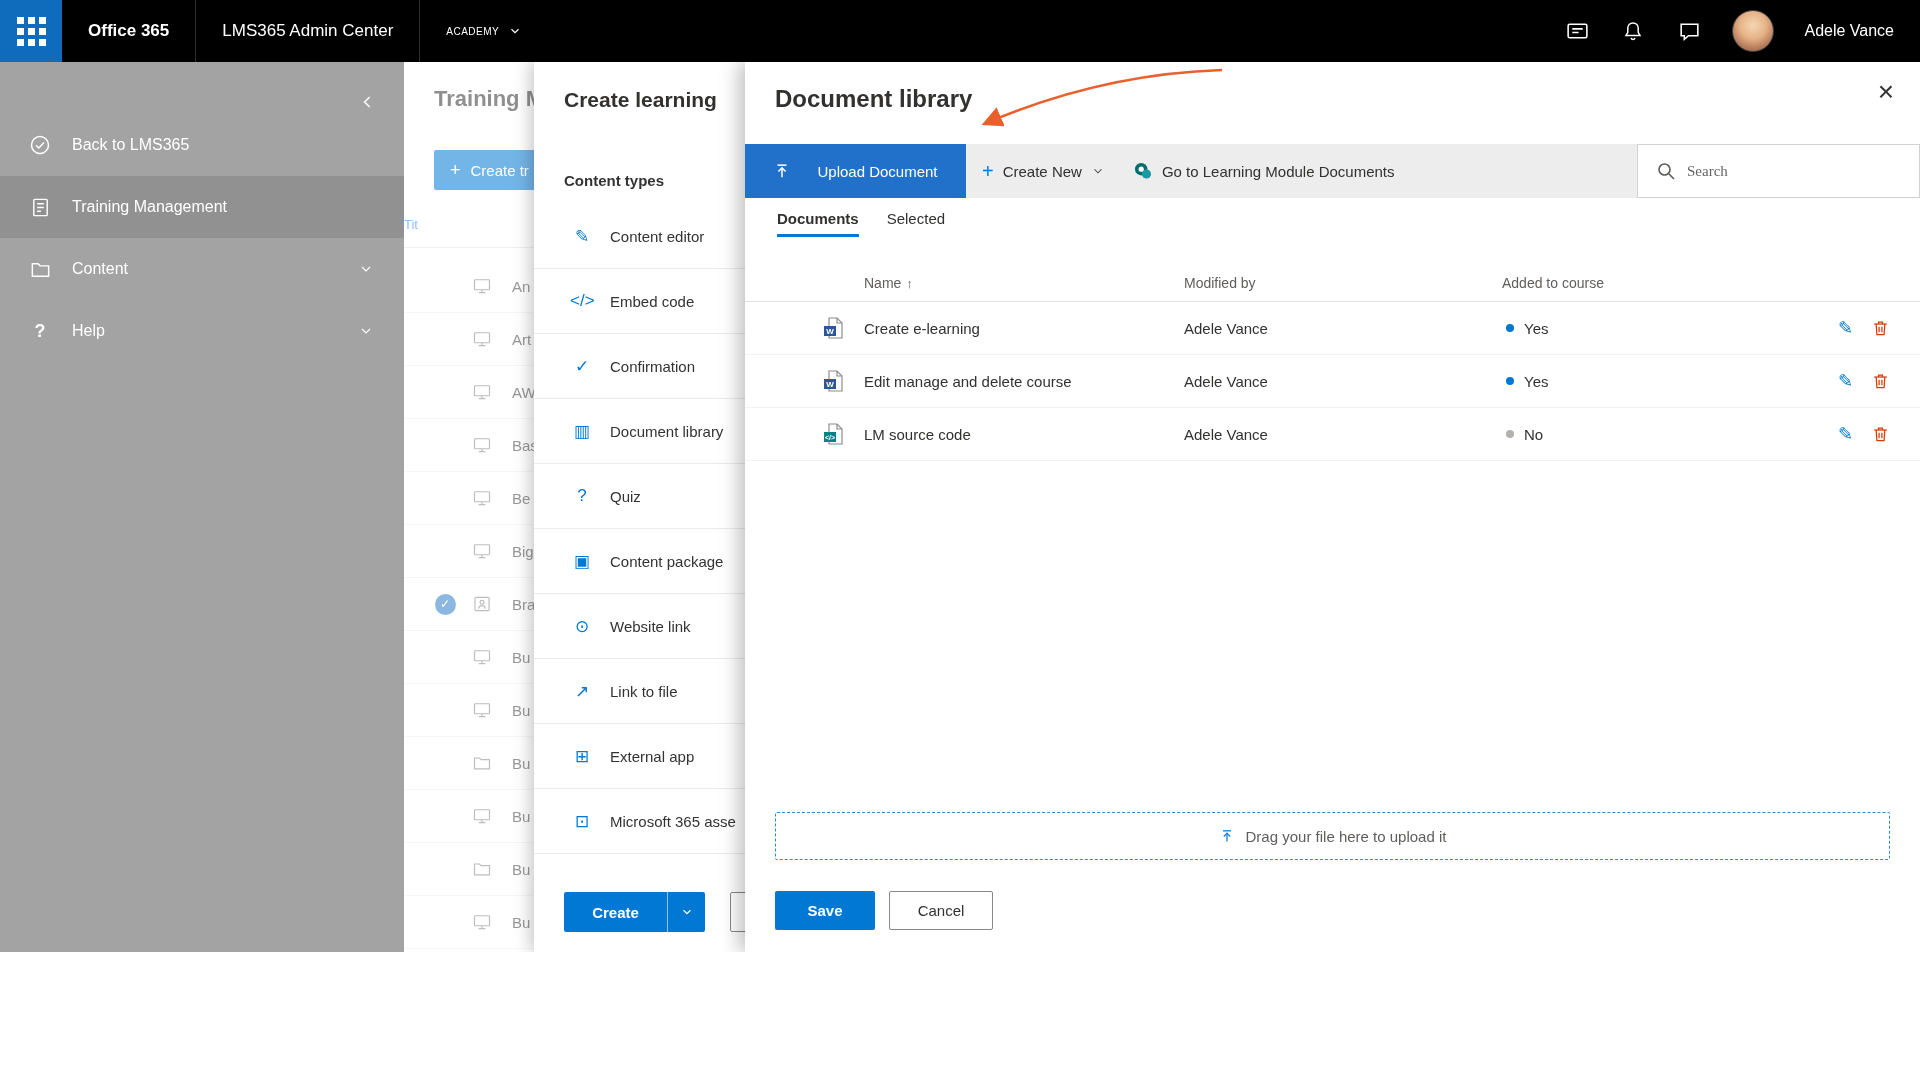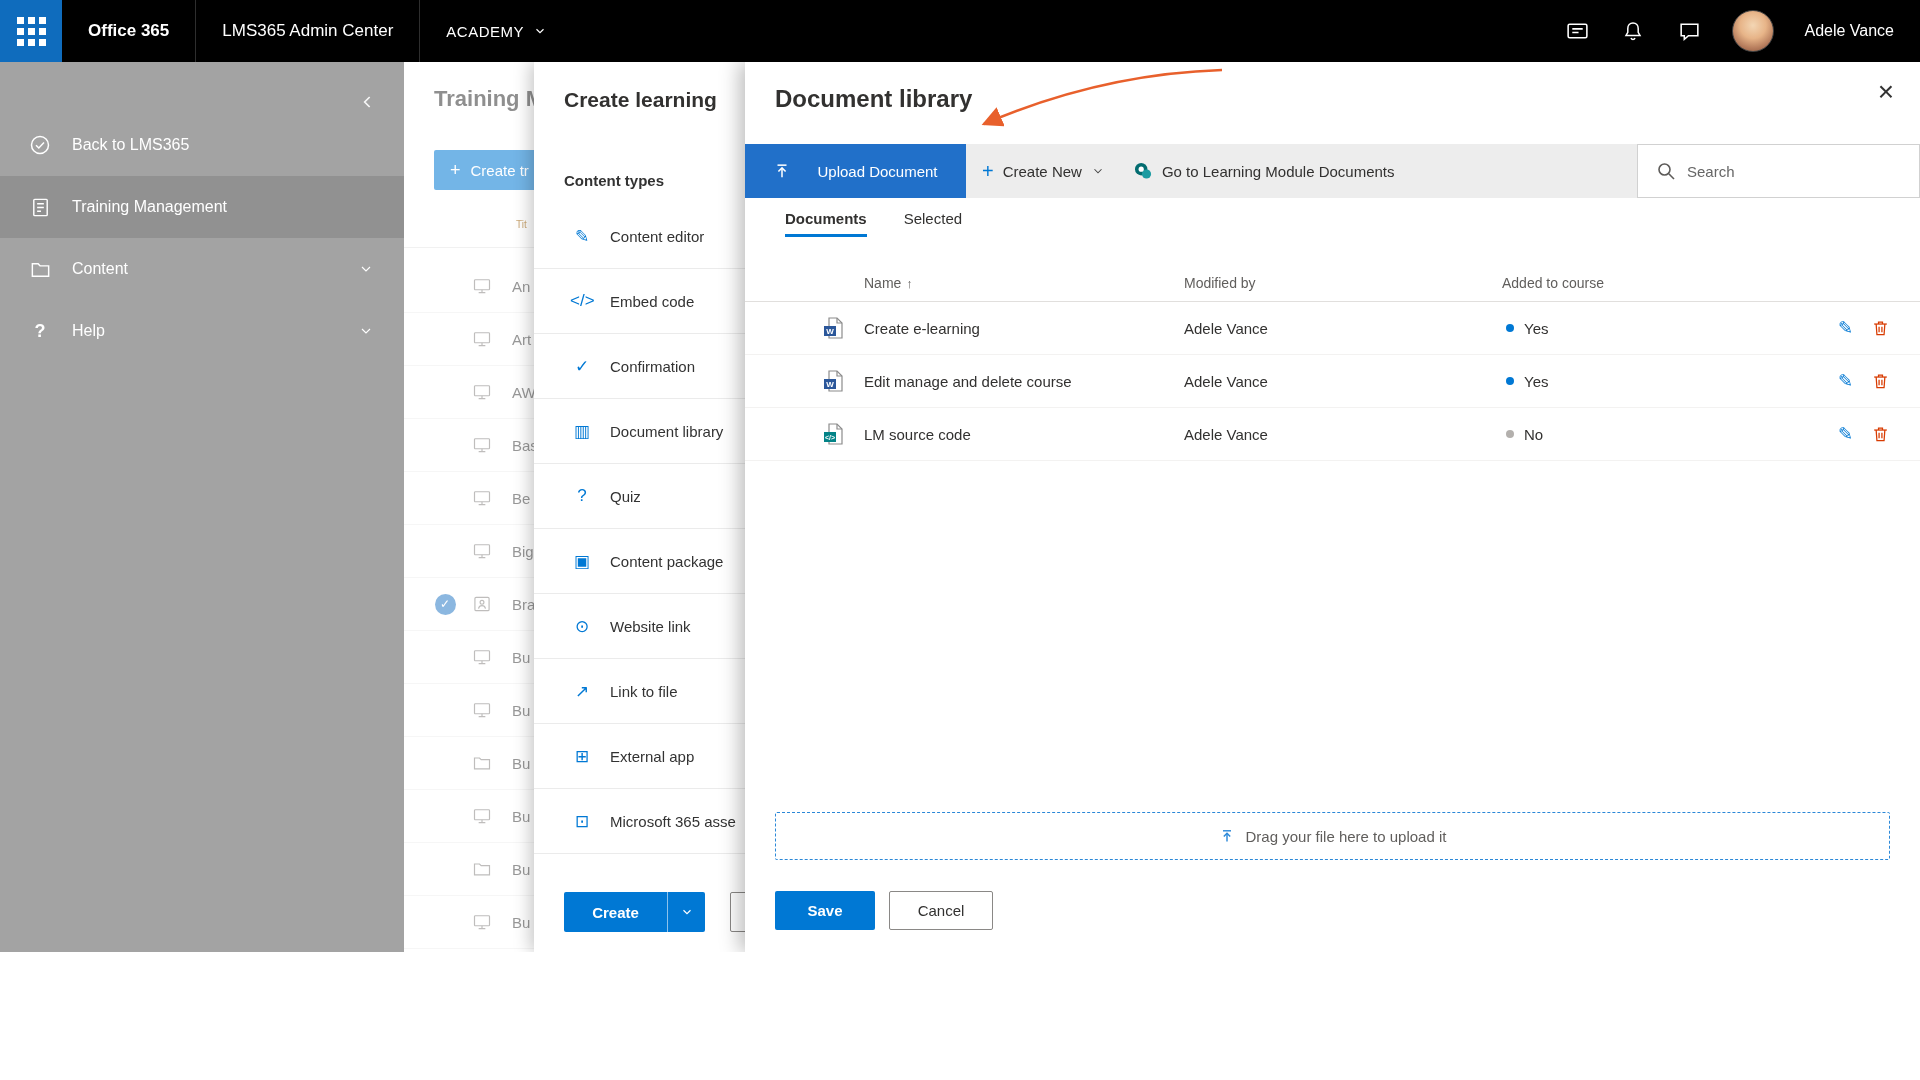--- a/index.html
+++ b/index.html
@@ -8,21 +8,21 @@
   .stage{position:absolute;inset:0;width:1920px;height:952px;overflow:hidden}
 
   
   .topbar{position:absolute;top:0;left:0;right:0;height:62px;background:#000;color:#fff;display:flex;align-items:center;z-index:40}
   .waffle{width:62px;height:62px;background:#0f6cbd;display:grid;place-items:center;cursor:pointer;flex:0 0 auto}
   .waffle-grid{display:grid;grid-template-columns:repeat(3,7px);grid-gap:4px}
   .waffle-grid i{width:7px;height:7px;background:#fff;display:block}
   .tb-item{font-size:17px;padding:0 26px;height:62px;display:flex;align-items:center;cursor:pointer;white-space:nowrap}
   .tb-item.brand{font-weight:700}
   .tb-sep{width:1px;height:62px;background:#2e2e2e;flex:0 0 auto}
-  .tenant{font-size:15px;letter-spacing:.5px;gap:9px}
+  .tenant{font-size:10px;letter-spacing:.5px;gap:9px}
   .tb-right{margin-left:auto;display:flex;align-items:center;gap:30px;padding-right:26px}
   .tb-icon{width:26px;height:26px;display:grid;place-items:center;cursor:pointer}
   .avatar{width:42px;height:42px;border-radius:50%;cursor:pointer;border:1px solid #444;
     background:radial-gradient(circle at 50% 36%,#f3d6b4 0%,#e7b488 40%,#b3795a 72%,#7d4f38 100%)}
   .tb-user{font-size:16px;cursor:pointer}
 
   
   .sidebar{position:absolute;top:62px;left:0;width:404px;bottom:0;background:#585858;z-index:1;padding-top:52px}
   .collapse{position:absolute;top:30px;right:26px;cursor:pointer}
   .side-item{display:flex;align-items:center;height:62px;padding-left:28px;color:#fff;font-size:16px;gap:20px;cursor:pointer}
@@ -31,21 +31,21 @@
   .side-chev{margin-left:auto;margin-right:30px;display:grid;place-items:center}
   .q-glyph{font-size:18px;font-weight:700;color:#fff}
 
   
   .main{position:absolute;top:62px;left:404px;right:0;bottom:0;background:#fff;z-index:1}
   .main-title{position:absolute;top:24px;left:30px;font-size:22px;font-weight:700;color:#333;white-space:nowrap}
   .create-tr-btn{position:absolute;top:88px;left:30px;height:40px;width:160px;background:#0078d4;color:#fff;
     font-size:15px;display:flex;align-items:center;gap:10px;padding-left:16px;border:none;border-radius:2px;cursor:pointer}
   .create-tr-btn .plus{font-size:18px}
   .t-headrow{position:absolute;top:140px;left:0;right:0;height:46px;border-bottom:1px solid #e6e6e6;display:flex;align-items:center}
-  .t-headrow span{margin-left:112px;font-size:10px;color:#a16207}
+  .t-headrow span{font-size:13px;color:#3b82f6}
   .t-rows{position:absolute;top:198px;left:0;right:0}
   .t-row{height:53px;border-bottom:1px solid #eee;display:flex;align-items:center;padding-left:30px;cursor:pointer}
   .t-checkslot{width:22px;margin-right:14px;display:grid;place-items:center}
   .t-check{width:21px;height:21px;border-radius:50%;background:#2d7cc6;color:#fff;font-size:12px;display:none;place-items:center}
   .t-row.selected .t-check{display:grid}
   .t-iconslot{width:24px;margin-right:18px;display:grid;place-items:center}
   .t-ic{display:none}
   .t-row.monitor .ic-monitor{display:block}
   .t-row.folder .ic-folder{display:block}
   .t-row.person .ic-person{display:block}
@@ -70,23 +70,23 @@
   
   .dl-panel{position:absolute;top:62px;left:745px;right:0;bottom:0;background:#fff;z-index:20;box-shadow:-6px 0 18px rgba(0,0,0,.25)}
   .dl-title{position:absolute;top:23px;left:30px;font-size:24px;font-weight:600;color:#323130}
   .dl-close{position:absolute;top:16px;right:26px;font-size:28px;color:#333;cursor:pointer;line-height:1}
   .dl-toolbar{position:absolute;top:82px;left:0;right:0;height:54px;display:flex;align-items:stretch}
   .upload-btn{width:221px;background:#2170c9;color:#fff;font-size:15px;display:flex;align-items:center;justify-content:center;gap:26px;border:none;cursor:pointer;flex:0 0 auto}
   .toolbar-mid{flex:1;background:#ededed;display:flex;align-items:center;padding-left:16px;gap:28px}
   .cmd{display:flex;align-items:center;gap:9px;cursor:pointer;font-size:15px;color:#323130;white-space:nowrap}
   .cmd .plus{color:#0078d4;font-size:20px;line-height:1}
   .search-box{width:283px;background:#fff;border:1px solid #d1d1d1;display:flex;align-items:center;gap:11px;padding-left:18px;flex:0 0 auto}
-  .search-box input{border:none;outline:none;font-size:15px;color:#0369a1;width:200px;font-family:Liberation Sans, sans-serif;background:transparent}
+  .search-box input{border:none;outline:none;font-size:15px;color:#0369a1;width:200px;font-family:Liberation Serif, serif;background:transparent}
   .search-box input::placeholder{color:#666}
-  .dl-tabs{position:absolute;top:148px;left:40px;display:flex;gap:37px}
+  .dl-tabs{position:absolute;top:148px;left:32px;display:flex;gap:28px}
   .tab{font-size:15px;color:#323130;cursor:pointer;padding-bottom:10px}
   .tab.active{font-weight:700;border-bottom:3px solid #0078d4;padding-bottom:7px}
   .dl-grid{display:grid;grid-template-columns:89px 320px 318px 1fr 120px;align-items:center;padding:0 30px}
   .dl-thead{position:absolute;top:202px;left:0;right:0;height:38px;border-bottom:1px solid #e1dfdd;font-size:14px;color:#605e5c}
   .dl-thead .hcell{cursor:pointer}
   .sort-arrow{font-size:13px;margin-left:5px;color:#605e5c}
   .dl-rows{position:absolute;top:240px;left:0;right:0}
   .dl-row{height:53px;border-bottom:1px solid #f3f2f1}
   .dl-ic{margin-left:48px;width:21px;height:22px}
   .ic-word,.ic-src{display:none}

